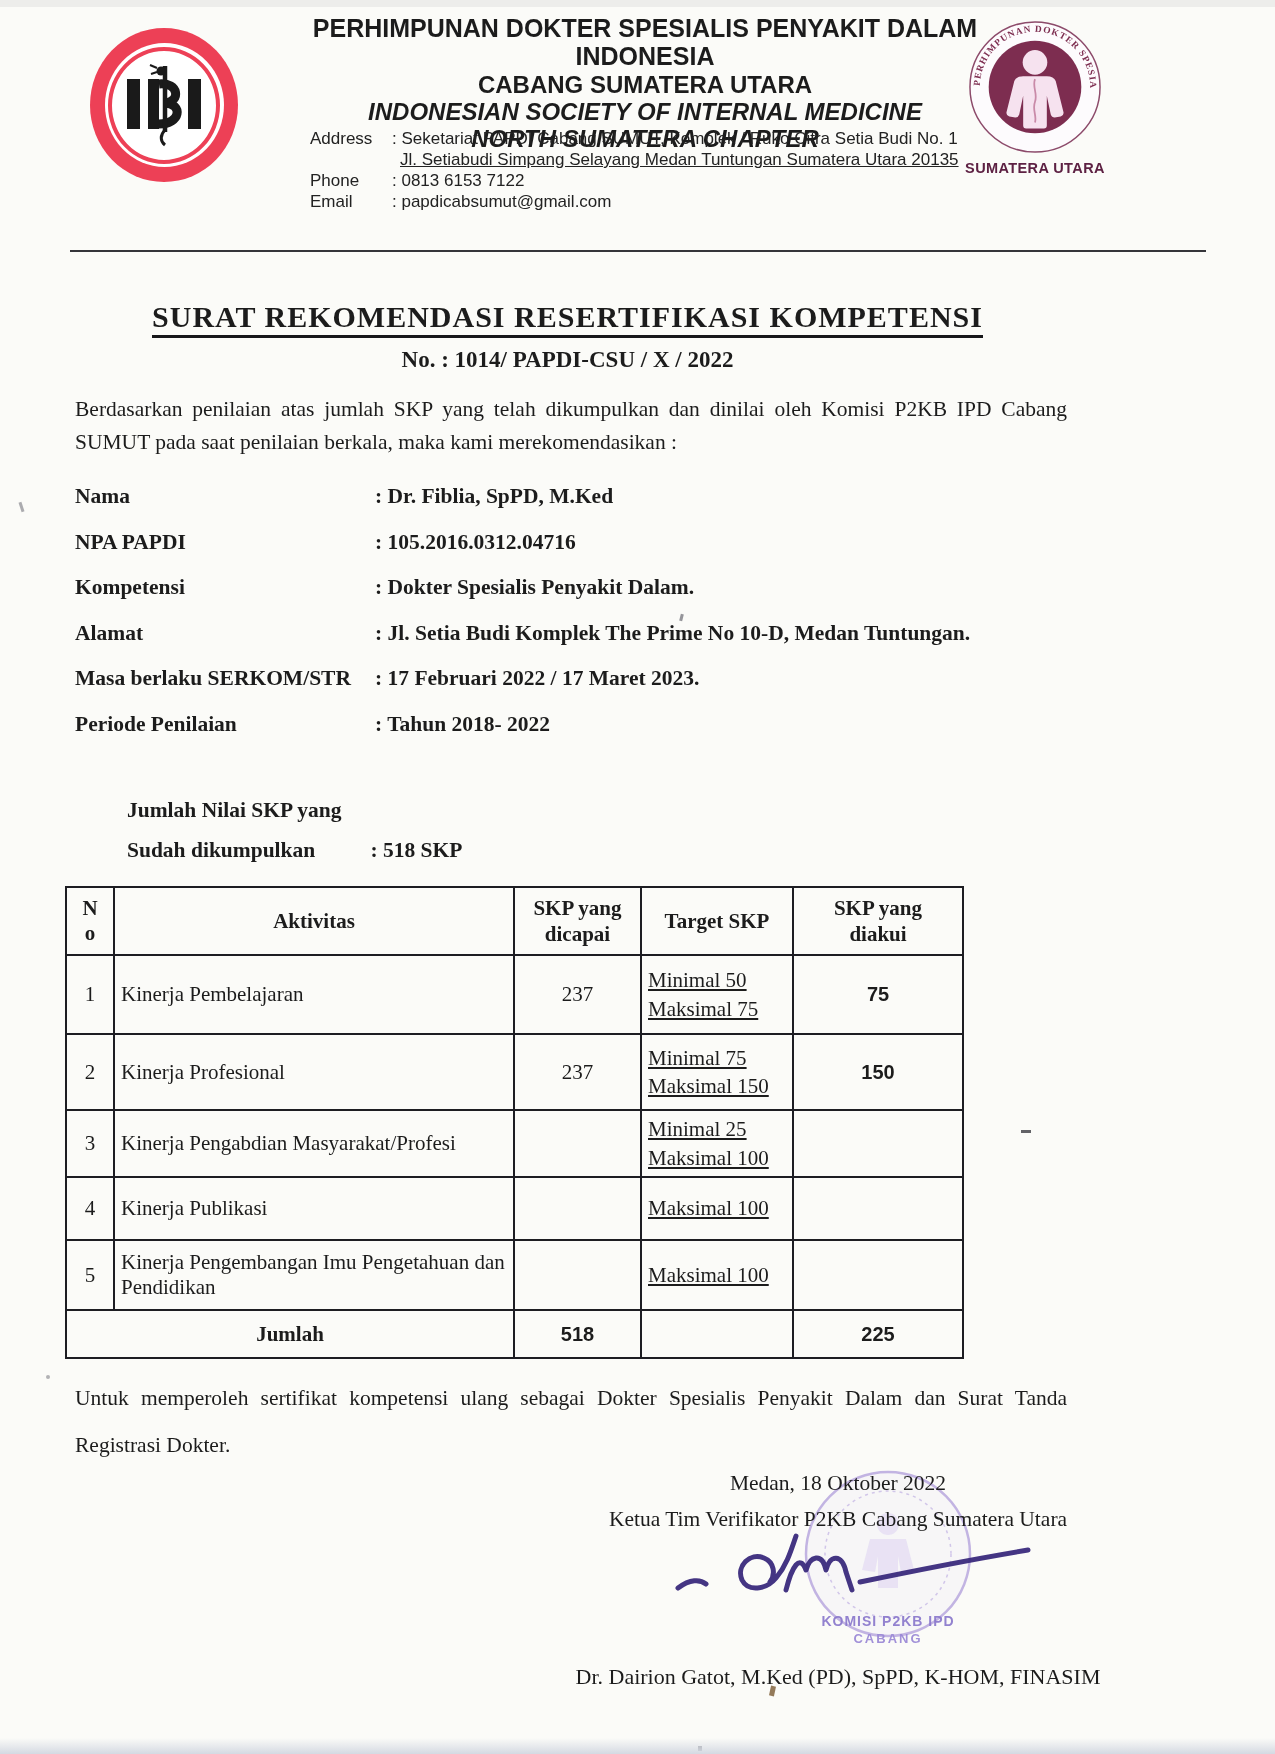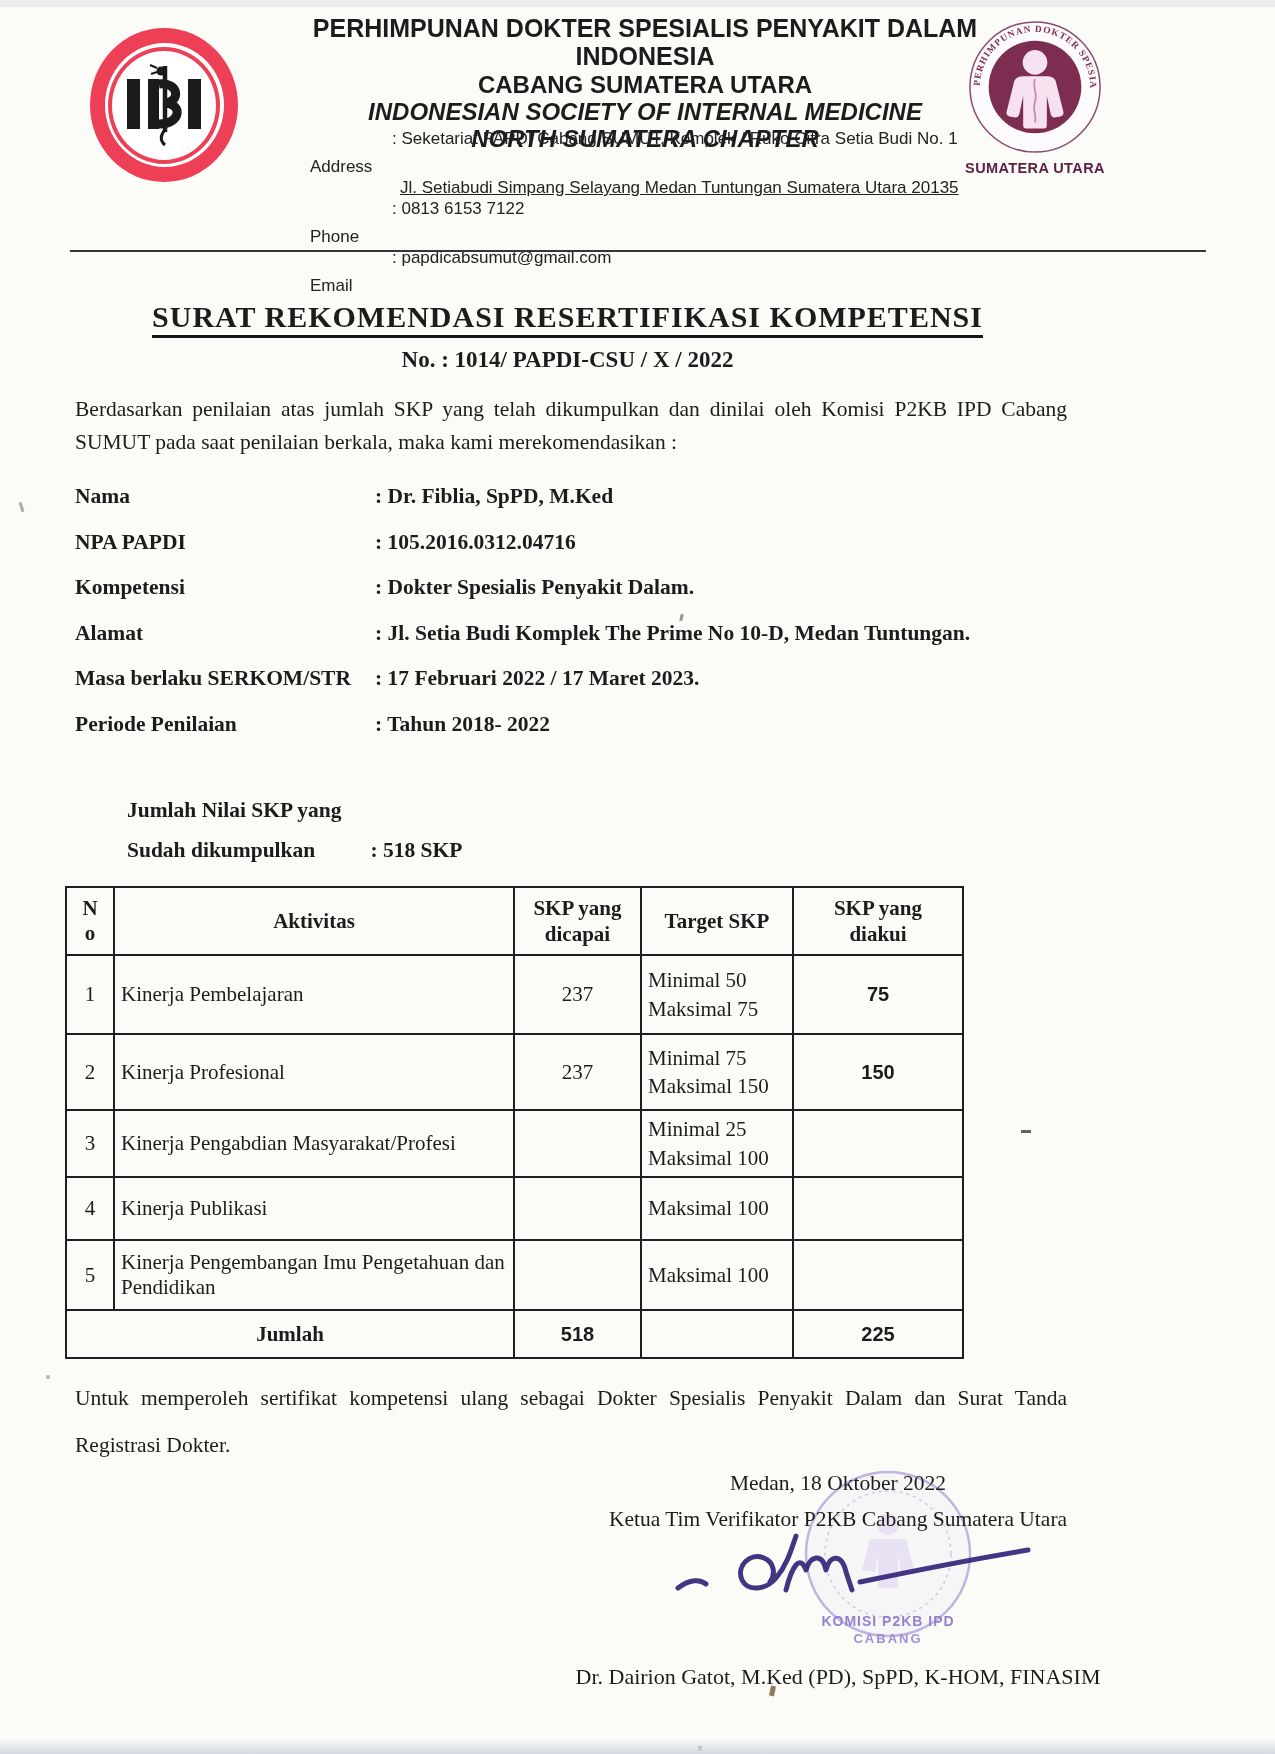--- a/index.html
+++ b/index.html
@@ -15,21 +15,21 @@
   .idi-inner{width:104px;height:109px;border-radius:50%;border:4px solid #ed4056;background:#fff;
              display:flex;align-items:center;justify-content:center;}
   .org{position:absolute;left:245px;top:14px;width:800px;text-align:center;
        font-family:"Liberation Sans","DejaVu Sans",sans-serif;font-weight:bold;line-height:1.13;}
   .org .l1{font-size:25px;}
   .org .l2{font-size:24px;}
   .org .l3,.org .l4{font-size:24px;font-style:italic;}
   .contact{position:absolute;left:310px;top:128px;
            font-family:"Liberation Sans","DejaVu Sans",sans-serif;font-size:17px;line-height:21px;color:#222;}
   .contact .row{display:flex;}
-  .contact .lbl{width:82px;flex:none;margin-top:28px;}
+  .contact .lbl{width:82px;flex:none;}
   .contact .indent{padding-left:90px;text-decoration:underline;}
   .seal{position:absolute;left:962px;top:20px;width:146px;text-align:center;}
   .seal-caption{font-family:"Liberation Sans","DejaVu Sans",sans-serif;font-weight:bold;
                 font-size:14.5px;color:#5d2143;letter-spacing:.4px;margin-top:2px;}
   .hrule{position:absolute;left:70px;top:250px;width:1136px;border-top:2px solid #35353a;}
 
   
   .title-block{position:absolute;left:75px;top:300px;width:985px;text-align:center;}
   .title{font-size:30px;font-weight:bold;letter-spacing:1px;display:inline-block;
          border-bottom:3px solid #17171a;padding-bottom:1px;}
@@ -44,21 +44,21 @@
   .skp-summary .slabel{display:inline-block;width:238px;}
 
   
   table.skp{position:absolute;left:65px;top:886px;border-collapse:collapse;font-size:21px;table-layout:fixed;}
   table.skp th,table.skp td{border:2px solid #1d1d22;padding:2px 6px;vertical-align:middle;}
   table.skp th{font-weight:bold;text-align:center;height:62px;}
   .wrapno{display:inline-block;width:.8em;word-break:break-all;line-height:1.15;}
   .th-narrow{display:inline-block;max-width:112px;line-height:1.25;}
   td.c{text-align:center;}
   td.akt{padding-left:13px;}
-  td.target{padding-left:11px;}
+  td.target{padding-left:11px;text-decoration:underline;}
   .tline{display:block;line-height:1.35;}
   .tline:empty{display:none;}
   td.diakui{text-align:center;font-family:"Liberation Sans","DejaVu Sans",sans-serif;
             font-weight:bold;font-size:20px;}
   tr.r1 td{height:73px;} tr.r2 td{height:70px;} tr.r3 td{height:61px;}
   tr.r4 td{height:57px;} tr.r5 td{height:64px;} tr.rf td{height:42px;}
   td.jumlah{text-align:center;font-weight:bold;margin-left:8px;}
 
   
   .closing{position:absolute;left:75px;top:1375px;width:992px;font-size:21.5px;line-height:47px;text-align:justify;}

